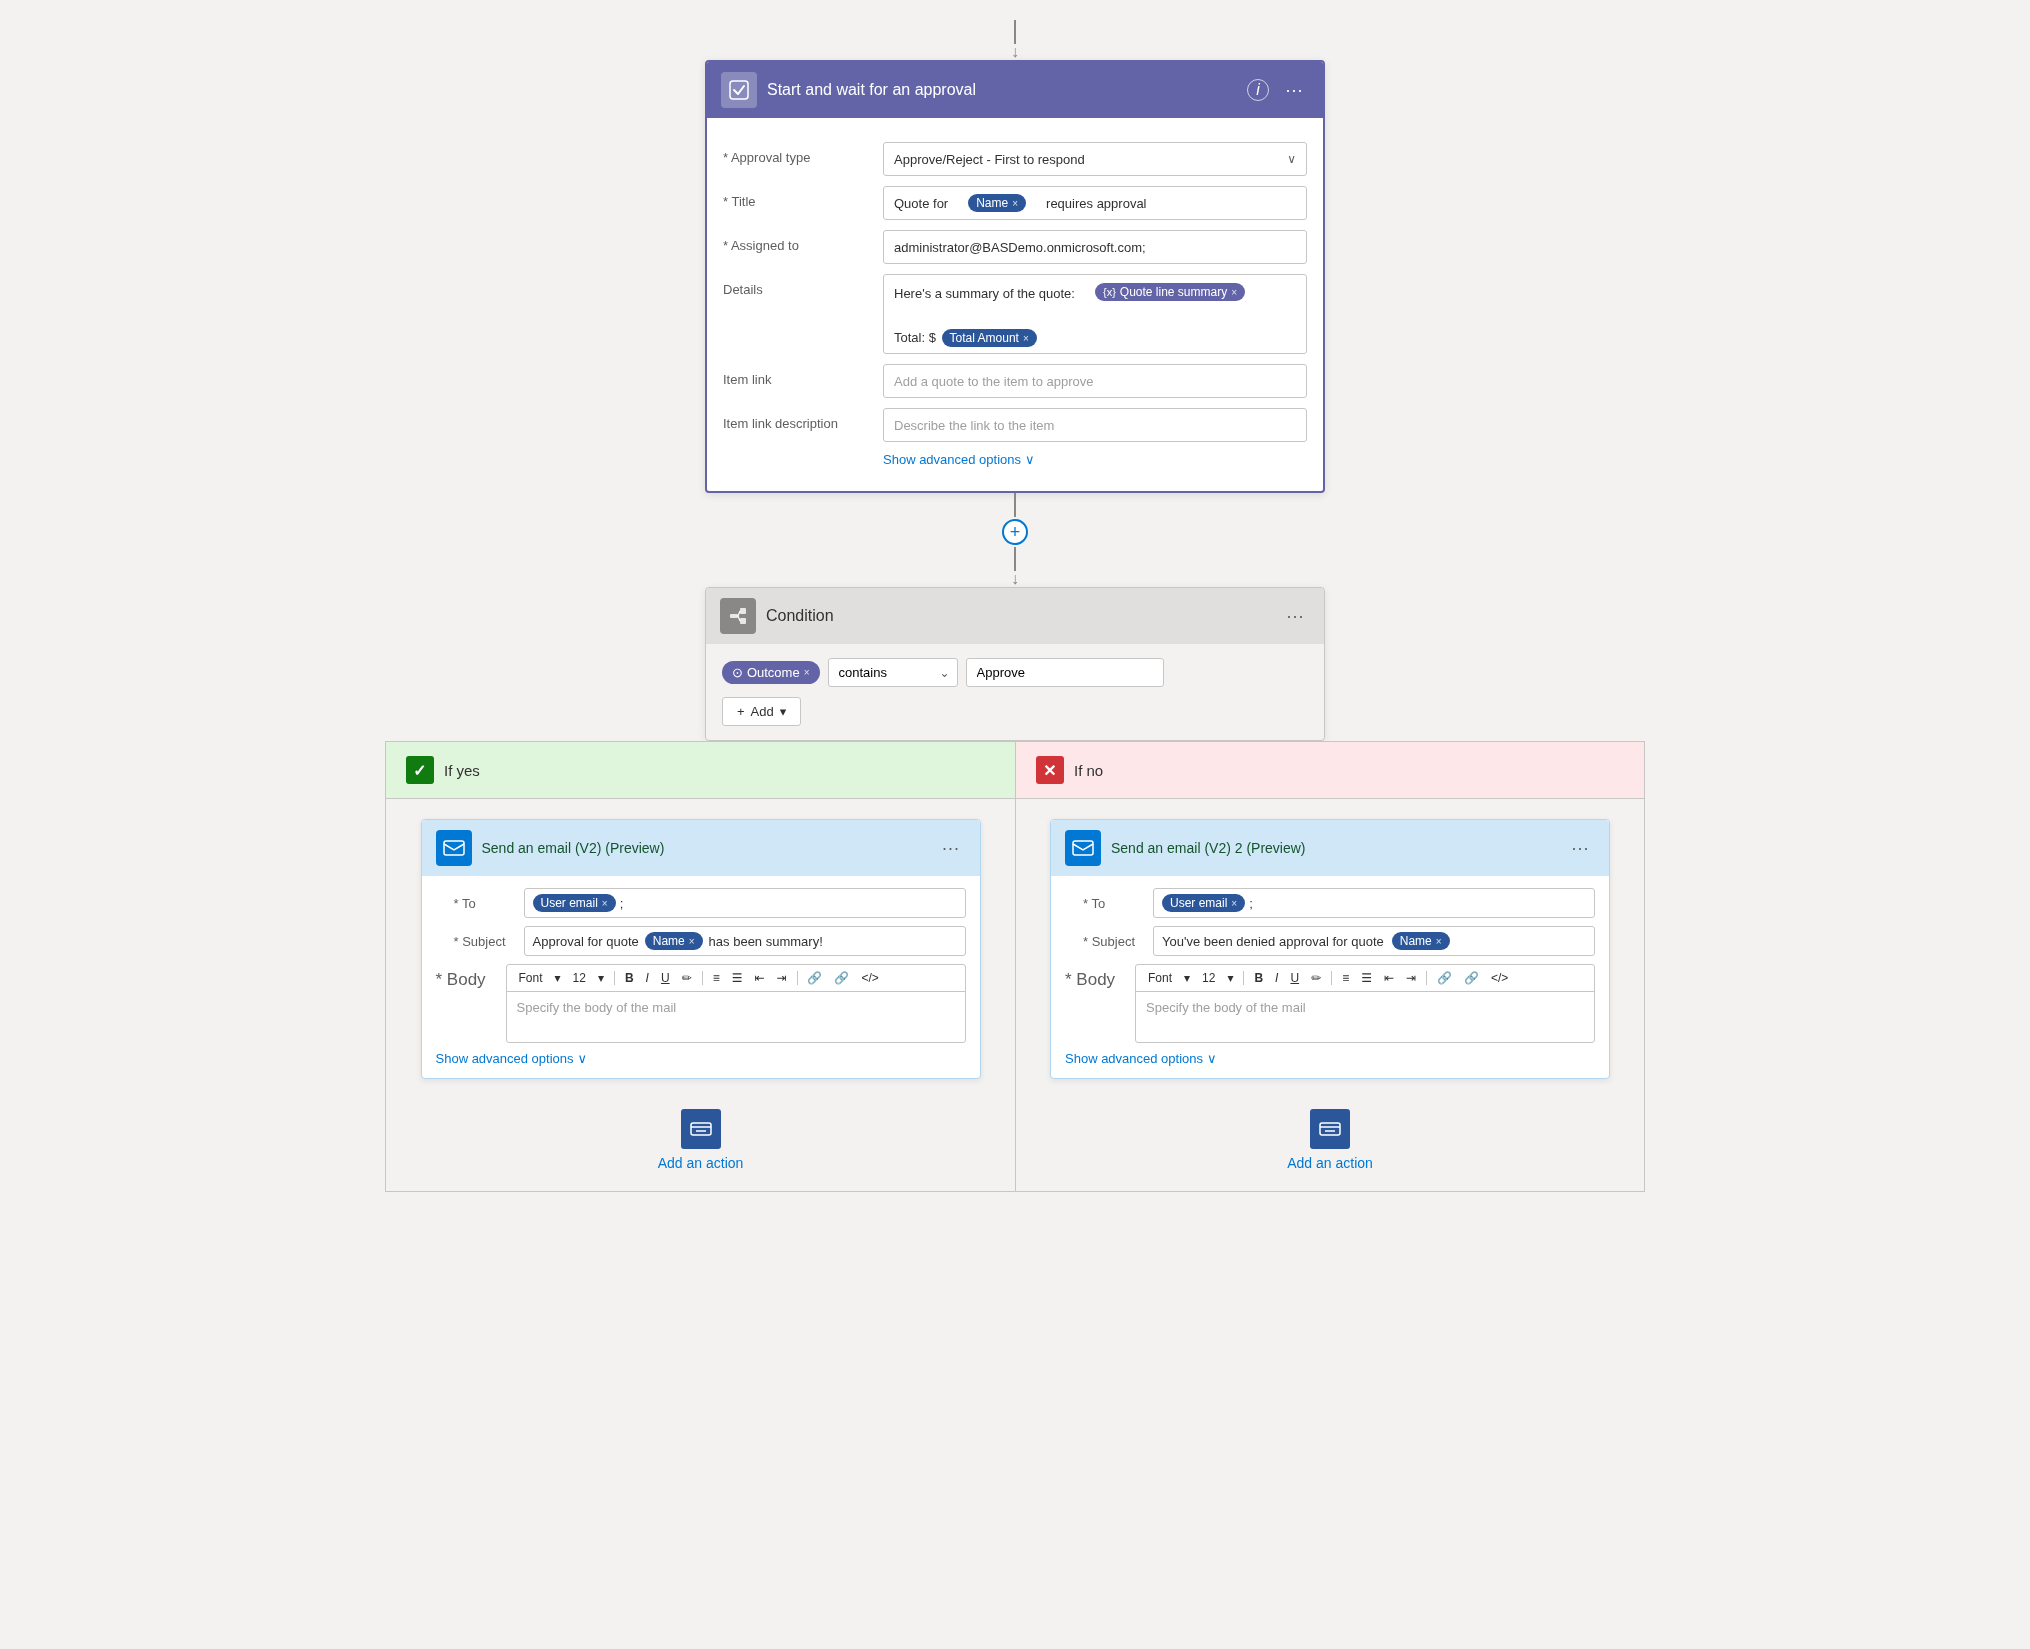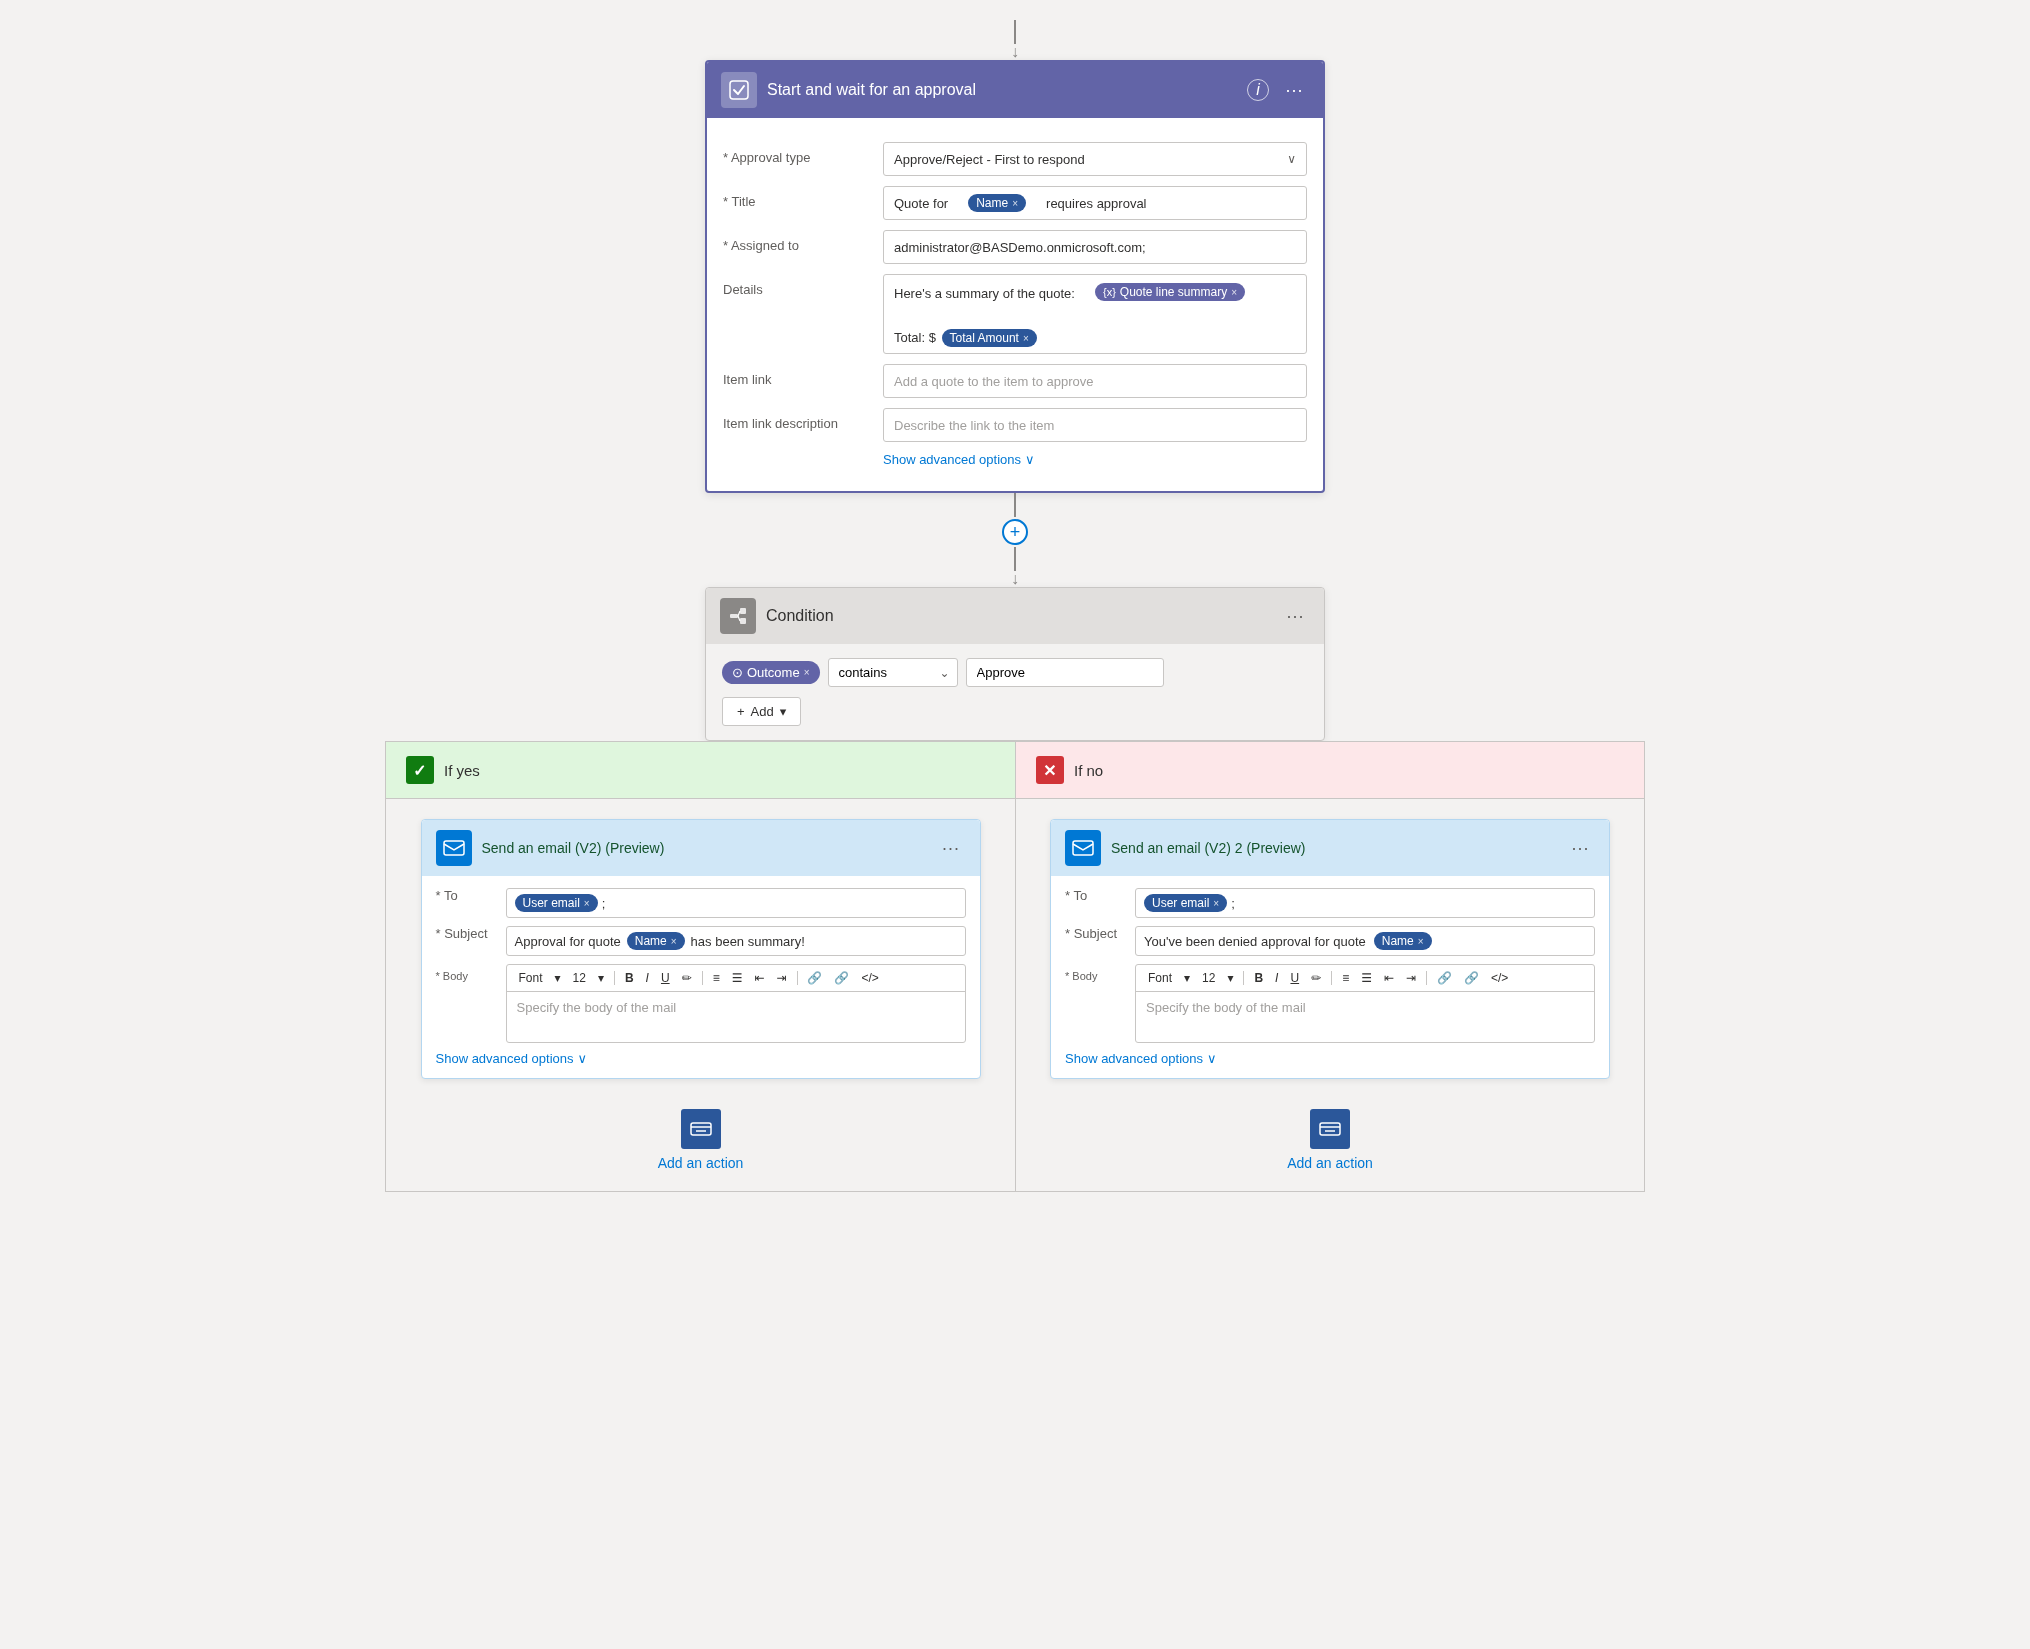--- a/index.html
+++ b/index.html
@@ -391,22 +391,23 @@
     .email-title {
       font-size: 14px;
       font-weight: 500;
       color: #14532d;
     }
     .email-body {
       padding: 12px 14px;
     }
     .email-form-row {
       display: flex;
-      align-items: flex-start;
+      align-items: center;
       margin-bottom: 8px;
+      margin-left: 18px;
     }
     .email-label {
       width: 70px;
       min-width: 70px;
       font-size: 13px;
       color: #605e5c;
     }
     .email-field {
       flex: 1;
       border: 1px solid #c8c6c4;
@@ -535,21 +536,21 @@
     }
 
     .email-form-body-row {
       display: flex;
       align-items: flex-start;
       margin-bottom: 8px;
     }
     .email-label-top {
       width: 70px;
       min-width: 70px;
-      font-size: 11px;
+      font-size: 17px;
       color: #605e5c;
       padding-top: 6px;
     }
   </style>
 </head>
 <body>
 
 <div class="main-container">
 
   <div class="top-connector">

